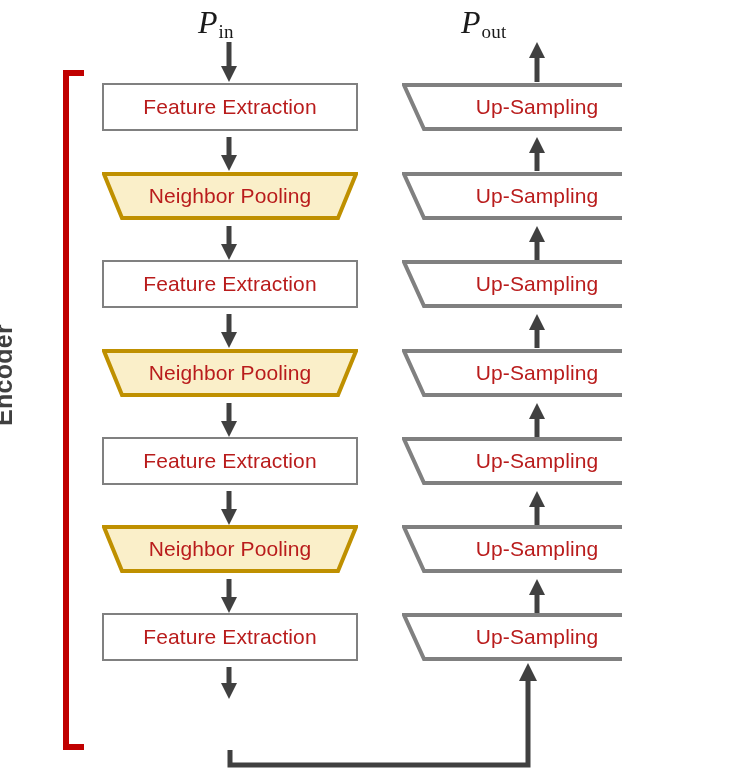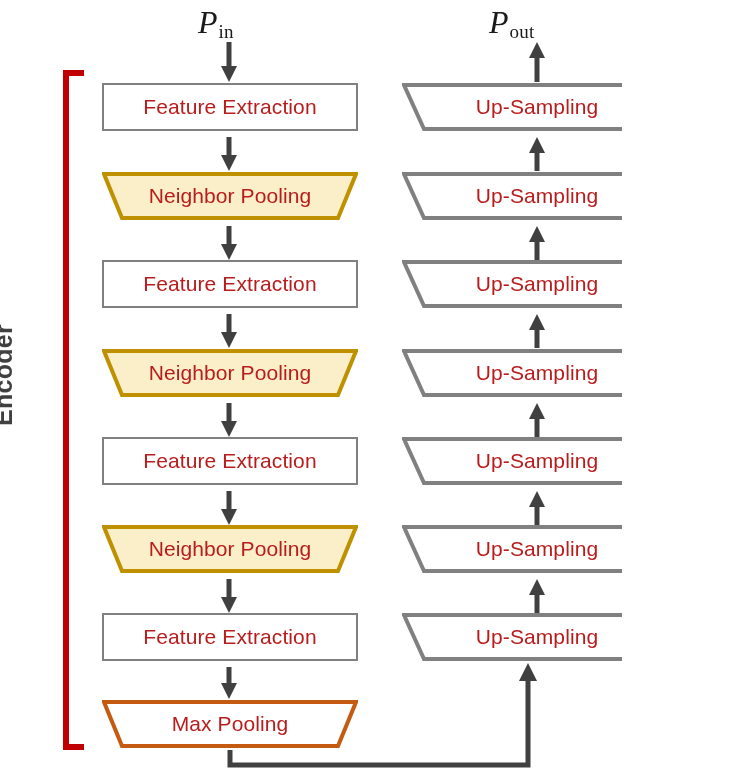--- a/index.html
+++ b/index.html
@@ -33,21 +33,21 @@
     font-size: 32px;
     padding-right: 1px;
   }
   .endpoint-label .sub {
     font-size: 19px;
     font-style: normal;
     vertical-align: -0.28em;
     letter-spacing: 0.2px;
   }
   #label-pin  { left: 198px; top: 6px; }
-  #label-pout { left: 489px; top: 6px; }
+  #label-pout { left: 461px; top: 6px; }
 
   
   .node {
     position: absolute;
     box-sizing: border-box;
     display: flex;
     align-items: center;
     justify-content: center;
     font-size: 21px;
     color: #b91c1c;
@@ -214,26 +214,20 @@
     <span>Feature Extraction</span>
   </div>
 
   <div class="arrow" style="left:218px; top:667px;">
     <svg width="22" height="32" viewBox="0 0 22 32">
       <line x1="11" y1="0" x2="11" y2="20" stroke="#404040" stroke-width="5"></line>
       <polygon points="11,32 3,16 19,16" fill="#404040"></polygon>
     </svg>
   </div>
 
-  <div class="node trap" style="left:102px; top:700px; width:256px; height:48px;">
-    <svg viewBox="0 0 256 48" preserveAspectRatio="none">
-      <polygon points="2,2 254,2 236,46 20,46" fill="#FFFFFF" stroke="#C55A11" stroke-width="4"></polygon>
-    </svg>
-    <span class="trap-text">Max Pooling</span>
-  </div>
 
   <div class="node trap" style="left:402px; top:83px; width:270px; height:48px;">
     <svg viewBox="0 0 270 48" preserveAspectRatio="none">
       <polygon points="2,2 268,2 248,46 22,46" fill="#FFFFFF" stroke="#808080" stroke-width="4"></polygon>
     </svg>
     <span class="trap-text">Up-Sampling</span>
   </div>
 
   <div class="arrow" style="left:526px; top:137px;">
     <svg width="22" height="34" viewBox="0 0 22 34">

